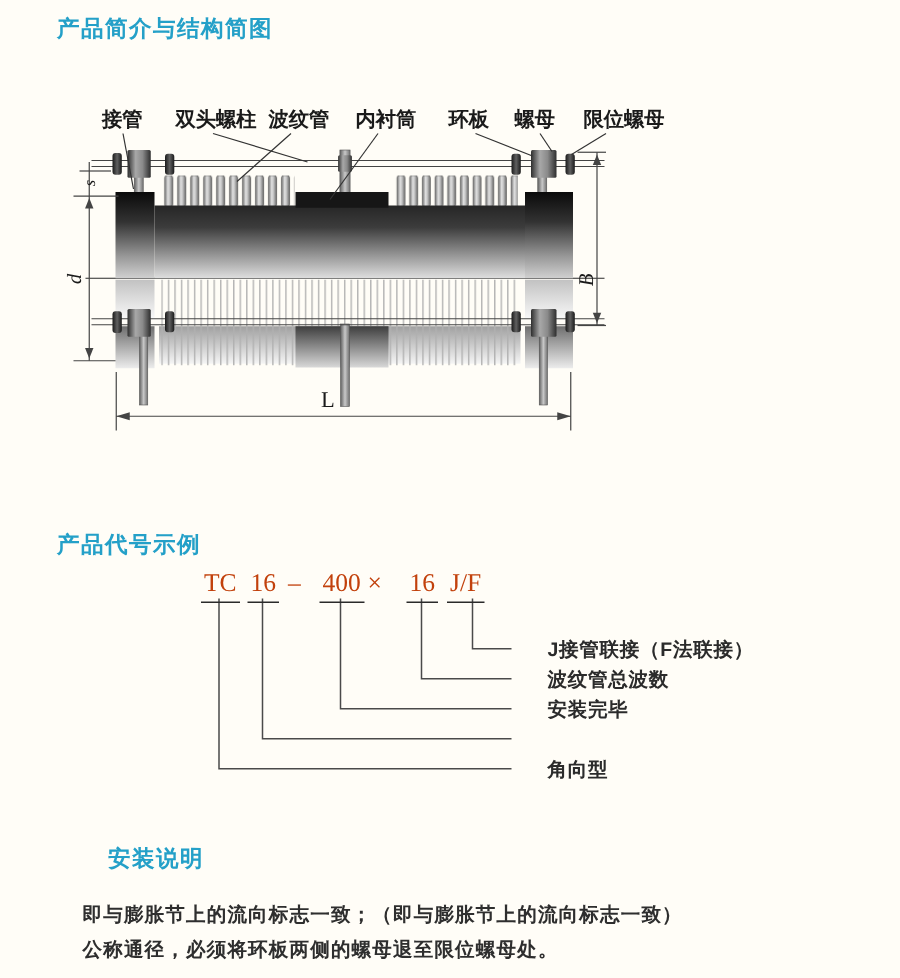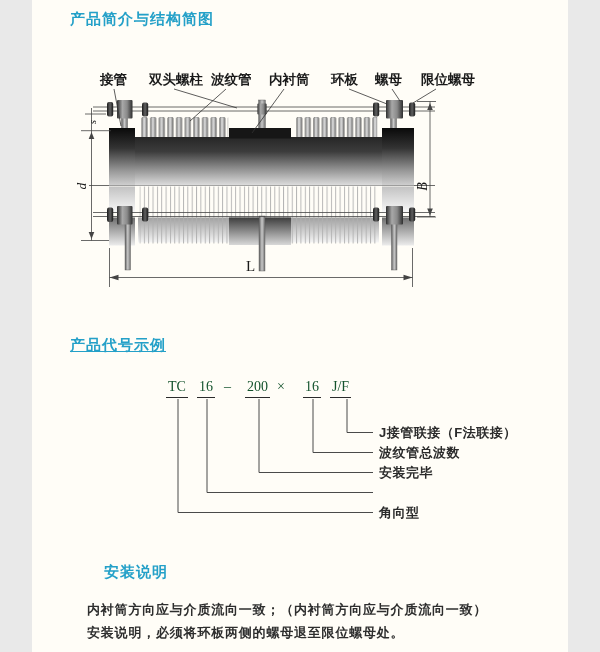--- a/index.html
+++ b/index.html
@@ -1,35 +1,35 @@
 <!DOCTYPE html>
 <html><head>
 <meta charset="utf-8">
 <style>
   html,body{margin:0;padding:0;background:#e9e9e9;}
   #page{
-    position:relative;width:536px;height:652px;margin:0 auto;
+    position:relative;width:600px;height:652px;margin:0 auto;
     background:#fffdf7;overflow:hidden;
     font-family:"Liberation Sans",sans-serif;color:#2b2b2b;
   }
   .sec-title{
     position:absolute;font-size:15px;font-weight:bold;letter-spacing:1px;
     color:#24a0c8;white-space:nowrap;
   }
   #svg-diagram{position:absolute;left:0;top:0;width:600px;height:652px;}
   svg text{font-family:"Liberation Sans",sans-serif;}
   svg text.dim{font-family:"Liberation Serif",serif;font-style:italic;}
   svg text.dimL{font-family:"Liberation Serif",serif;font-style:normal;}
   .code-token{
     position:absolute;top:379px;font-family:"Liberation Serif",serif;
-    font-size:14px;color:#14532d;white-space:nowrap;
+    font-size:17px;color:#c2410c;white-space:nowrap;
   }
   .code-token.u{border-bottom:1.2px solid #2a2a2a;padding:0 2px 2px 2px;}
   .expl{
-    position:absolute;left:347px;font-size:13px;font-weight:600;
+    position:absolute;left:365px;font-size:13px;font-weight:600;
     color:#2b2b2b;white-space:nowrap;letter-spacing:0.5px;
   }
   .install-line{
     position:absolute;left:55px;font-size:13px;font-weight:600;
     color:#2e2e2e;white-space:nowrap;letter-spacing:0.8px;
   }
 </style>
 </head>
 <body>
 
@@ -209,33 +209,33 @@
 
     <g stroke="#4a4a4a" stroke-width="1" fill="none">
       <path d="M146,399 V512.5 H341"></path>
       <path d="M175,399 V492.5 H341"></path>
       <path d="M227,399 V472.5 H341"></path>
       <path d="M281,399 V452.5 H341"></path>
       <path d="M315,399 V432.5 H341"></path>
     </g>
   </svg>
 
-  <div class="sec-title" style="left:38px;top:336px;text-decoration:underline;">产品代号示例</div>
+  <div class="sec-title" style="left:38px;top:354px;">产品代号示例</div>
 
   <span class="code-token u" style="left:134px;">TC</span>
   <span class="code-token u" style="left:165px;">16</span>
   <span class="code-token" style="left:192px;">–</span>
-  <span class="code-token u" style="left:213px;">200</span>
+  <span class="code-token u" style="left:213px;">400</span>
   <span class="code-token" style="left:245px;">×</span>
   <span class="code-token u" style="left:271px;">16</span>
   <span class="code-token u" style="left:298px;">J/F</span>
 
   <div class="expl" style="top:424px;">J接管联接（F法联接）</div>
   <div class="expl" style="top:444px;">波纹管总波数</div>
   <div class="expl" style="top:464px;">安装完毕</div>
   <div class="expl" style="top:504px;">角向型</div>
 
   <div class="sec-title" style="left:40px;top:563px;margin-left:32px;">安装说明</div>
 
-  <div class="install-line" style="top:601px;">内衬筒方向应与介质流向一致；（内衬筒方向应与介质流向一致）</div>
-  <div class="install-line" style="top:624px;">安装说明，必须将环板两侧的螺母退至限位螺母处。</div>
+  <div class="install-line" style="top:601px;">即与膨胀节上的流向标志一致；（即与膨胀节上的流向标志一致）</div>
+  <div class="install-line" style="top:624px;">公称通径，必须将环板两侧的螺母退至限位螺母处。</div>
 
 </div>
 
 </body></html>

